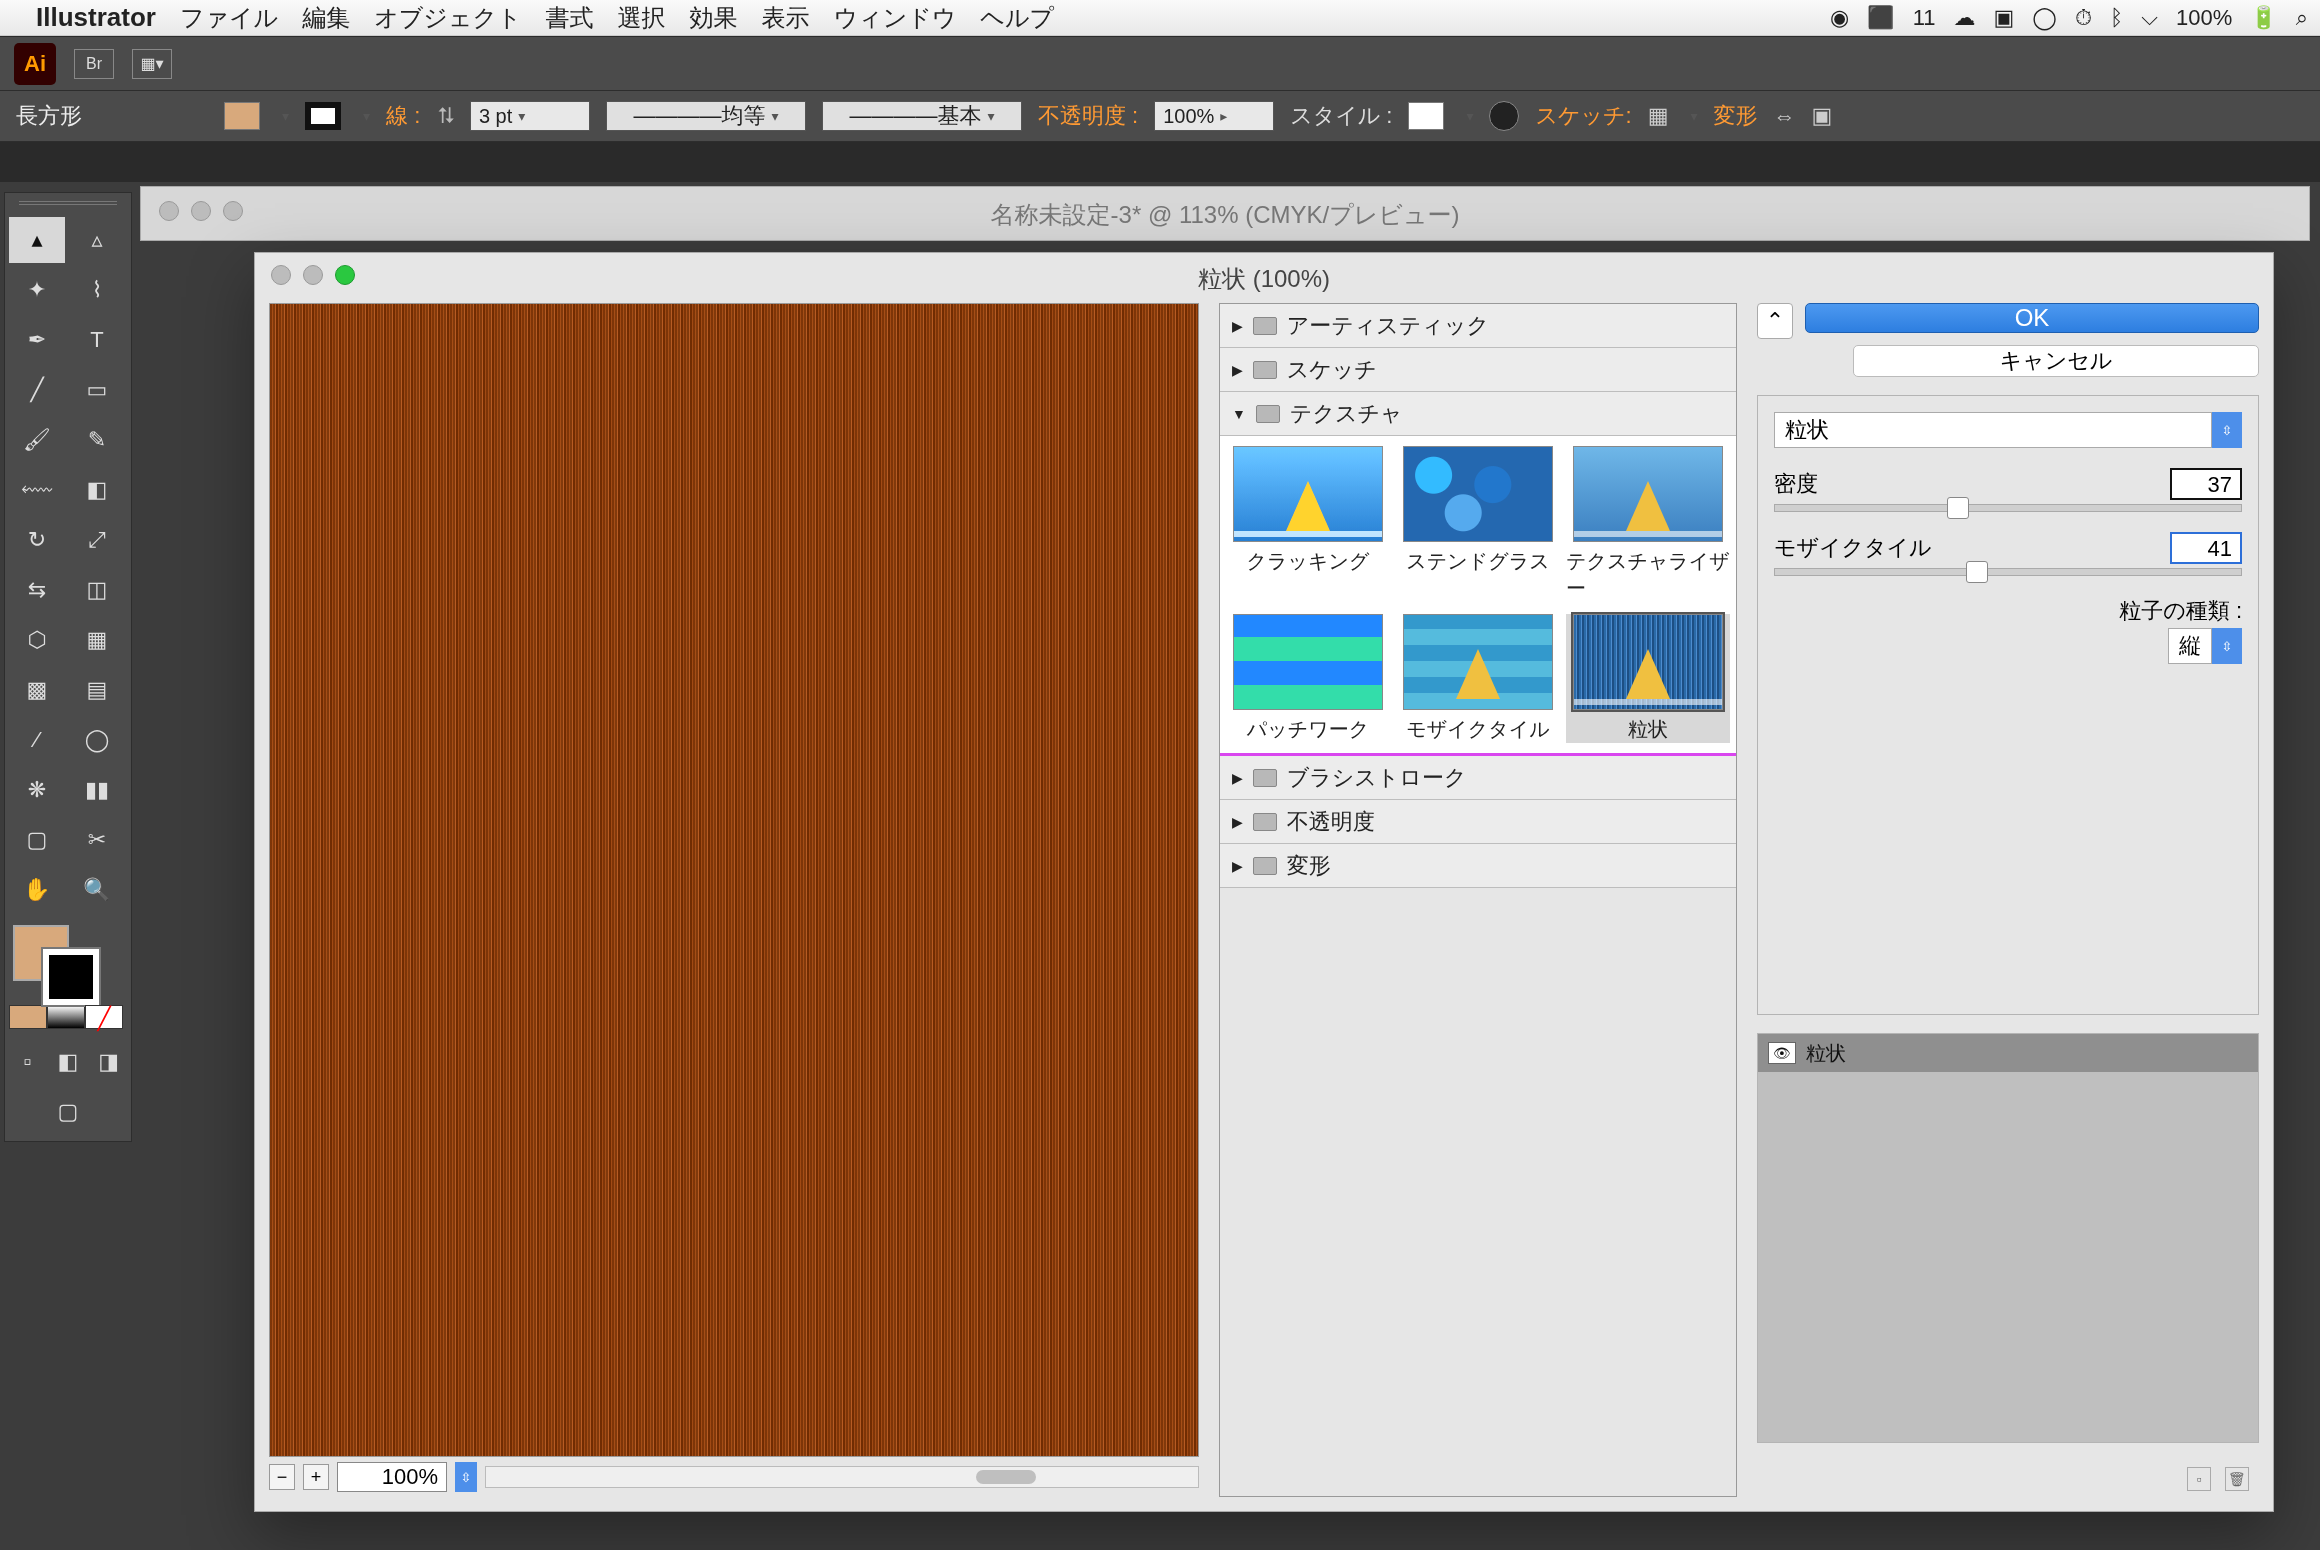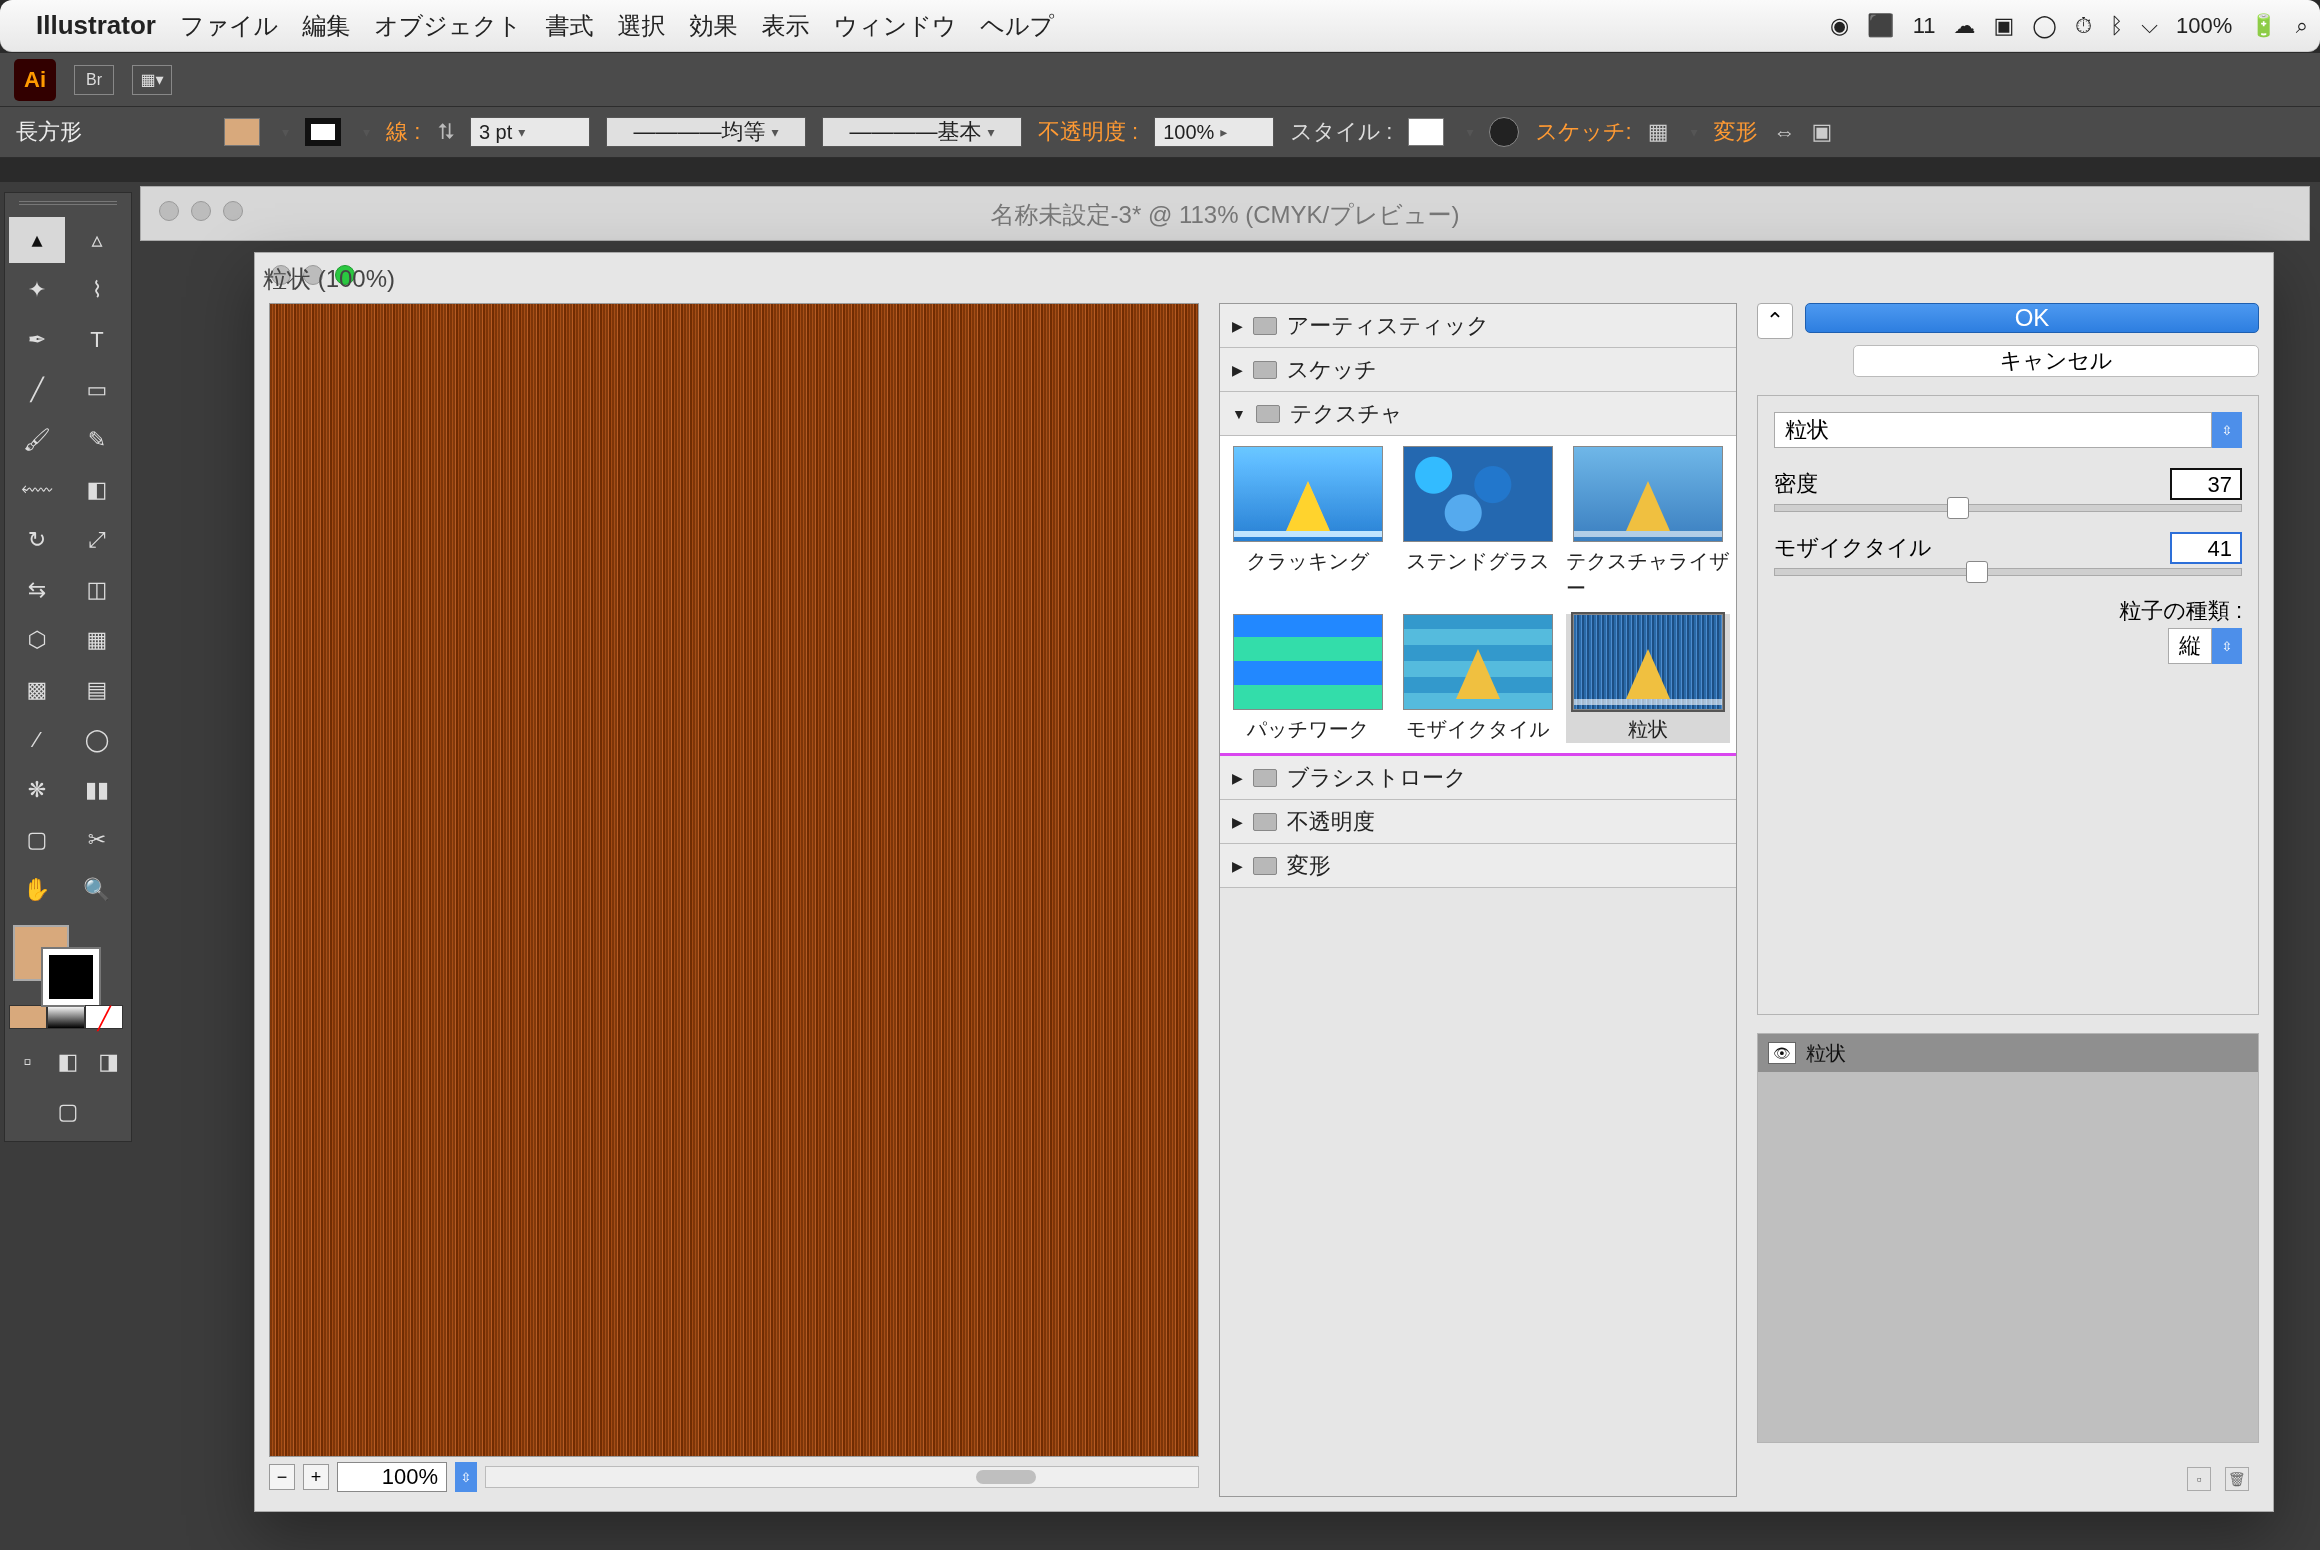--- a/index.html
+++ b/index.html
@@ -1,19 +1,19 @@
 <!DOCTYPE html>
 <html><head>
 <meta charset="utf-8">
 <style>
 * { margin: 0; padding: 0; box-sizing: border-box; font-family: -apple-system, "Helvetica Neue", sans-serif; }
 body { width: 2320px; height: 1550px; background: #2a2a2a; overflow: hidden; font-size: 22px; }
 
 
-.menubar { height: 52px; background: linear-gradient(#fafafa,#e8e8e8); display: flex; align-items: center; padding: 0 12px; gap: 24px; color:#222; border-bottom:1px solid #ccc;border-radius:12px;}
+.menubar { height: 36px; background: linear-gradient(#fafafa,#e8e8e8); display: flex; align-items: center; padding: 0 12px; gap: 24px; color:#222; border-bottom:1px solid #ccc;}
 .menubar .apple { font-size: 28px; }
 .menubar .appname { font-weight: 700; font-size: 26px;}
 .menubar .mitem { font-size: 24px; }
 .menubar .spacer { flex: 1; }
 .menubar .sys { display:flex; align-items:center; gap:18px; }
 .menubar .sys span { font-size: 22px; }
 
 
 .appstrip { height: 54px; background: #4b4b4b; display:flex; align-items:center; padding:0 14px; gap: 18px; border-top:1px solid #2b2b2b;}
 .ai-logo { width: 42px; height: 42px; background:#320000; display:flex; align-items:center; justify-content:center; color:#ff9a00; font-weight:700; font-size:22px; border-radius:5px;}
@@ -45,21 +45,21 @@
 
 .docwin { position:absolute; left:140px; top:4px; right:10px; height:55px; background:#d7d7d7; border:1px solid #aaa;}
 .trafficlights { display:flex; gap:12px; padding:14px 18px;}
 .trafficlights span { width:20px; height:20px; border-radius:50%; background:#bcbcbc; border:1px solid #9a9a9a;}
 .docwin .title { position:absolute; left:0; right:0; top:12px; text-align:center; color:#777; font-size:24px;}
 
 
 .modal { position:absolute; left:254px; top:70px; width:2020px; height:1260px; background:#e6e6e6; border:1px solid #aaa; box-shadow:0 24px 60px rgba(0,0,0,0.35);}
 .modal .mtraffic { display:flex; gap:12px; padding:12px 16px;}
 .modal .mtraffic span { width:20px; height:20px; border-radius:50%; border:1px solid #9a9a9a;}
-.modal .mtitle { position:absolute; left:0; right:0; top:10px; color:#444; font-size:24px;padding-left:8px;}
+.modal .mtitle { position:absolute; left:0; right:0; top:10px; text-align:center; color:#444; font-size:24px;}
 .modal .body { position:absolute; left:14px; top:50px; right:14px; bottom:14px; display:flex; gap:20px;}
 
 
 .preview-col { flex: 0 0 930px; display:flex; flex-direction:column;}
 .preview { flex:1; background:#fff; border:1px solid #999; overflow:hidden; position:relative;}
 .preview-zoombar { height:40px; background:#e6e6e6; display:flex; align-items:center; gap:8px; padding:4px 0;}
 .preview-zoombar .btn { width:26px; height:26px; border:1px solid #999; background:#f4f4f4; display:flex; align-items:center; justify-content:center; font-size:18px;}
 .preview-zoombar .zoom { width:110px; height:30px; border:1px solid #888; background:#fff; display:flex; align-items:center; justify-content:flex-end; padding:0 8px;}
 .preview-zoombar .chevs { width:22px; height:30px; background:#4d8fea; color:#fff; display:flex; align-items:center; justify-content:center; font-size:13px;}
 .preview-zoombar .scroll { flex:1; height:22px; background:#efefef; border:1px solid #bbb; position:relative;}

